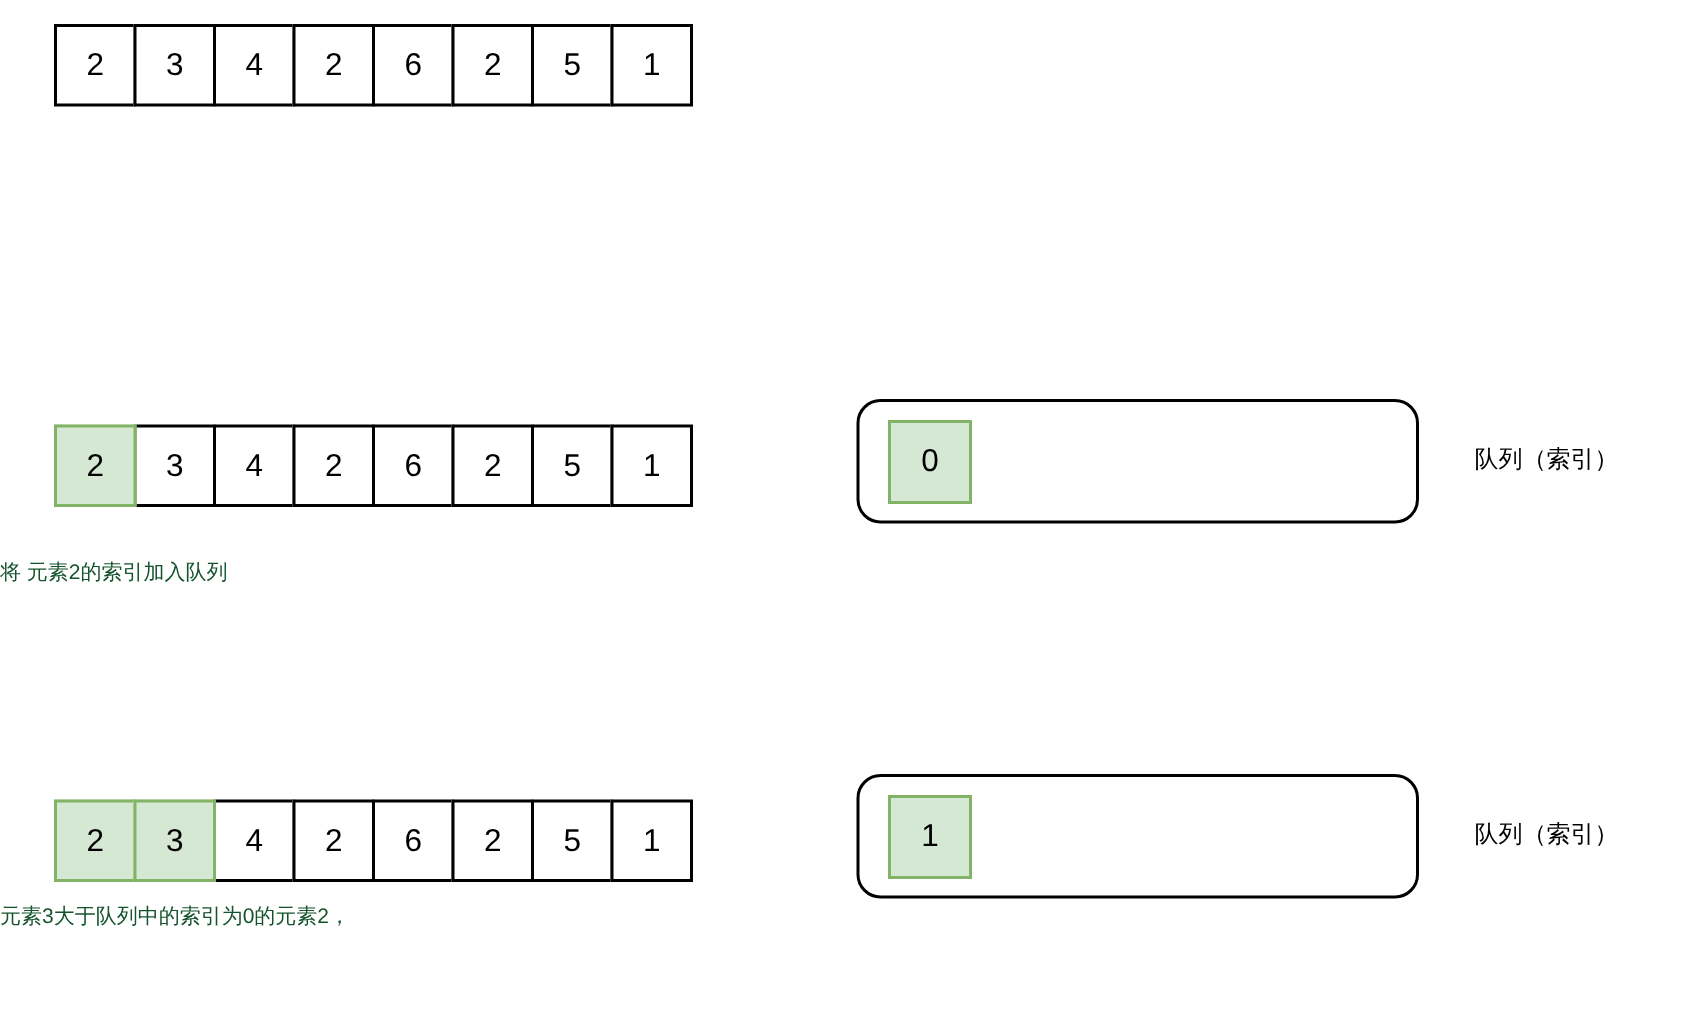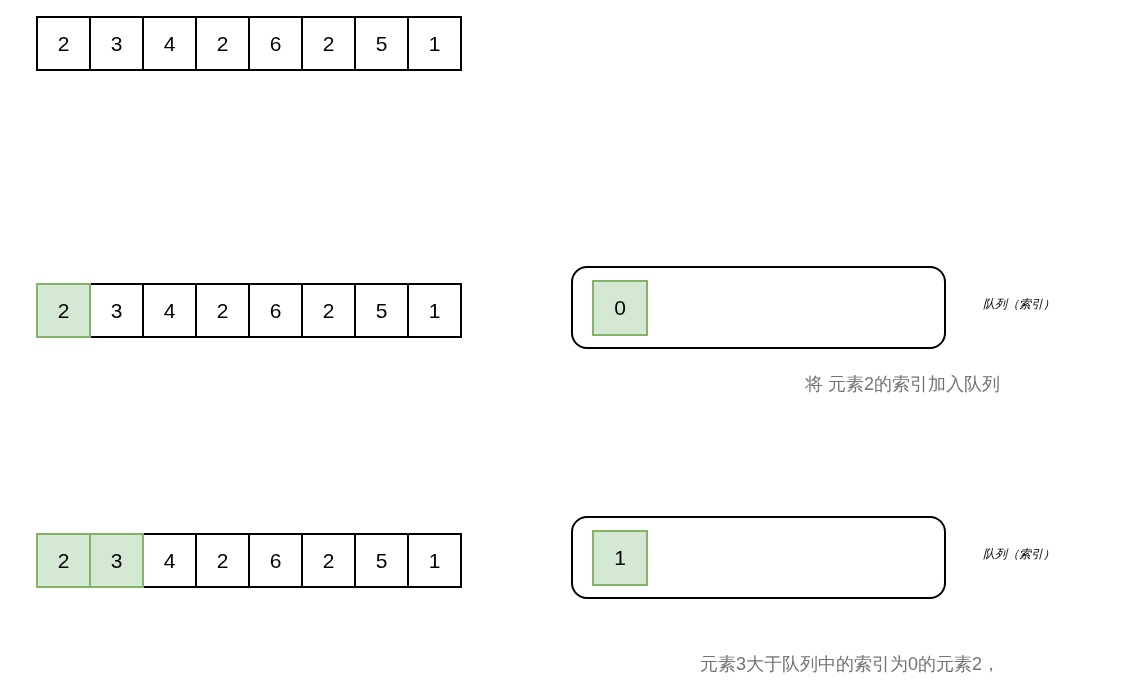--- a/index.html
+++ b/index.html
@@ -65,33 +65,32 @@
     justify-content: center;
     font-size: 21px;
     line-height: 1;
     color: #000000;
     margin-left: 19px;
   }
 
   
   .side-label {
     position: absolute;
-    font-size: 12px;
+    font-size: 16px;
     line-height: 1.35;
     white-space: nowrap;
     color: #000000;
-    font-style: italic;
   }
   .caption {
     position: absolute;
-    font-size: 18px;
+    font-size: 14px;
     line-height: 1.45;
-    text-align: right;
+    text-align: left;
     white-space: nowrap;
-    color: #737373;
+    color: #14532d;
   }
   .caption .line { display: block; }
 </style>
 </head>
 <body>
 
 <div class="array" style="left:36px; top:16px;">
   <div class="cell">2</div>
   <div class="cell">3</div>
   <div class="cell">4</div>
@@ -133,15 +132,15 @@
   <div class="cell">5</div>
   <div class="cell">1</div>
 </div>
 
 <div class="queue" style="left:571px; top:516px; width:375px; height:83px;">
   <div class="queue-cell">1</div>
 </div>
 
 <div class="side-label" style="left:983px; top:546px;">队列（索引）</div>
 
-<div class="caption" style="left:0px; top:651px; width:1000px;">
+<div class="caption" style="left:0px; top:600px; width:1000px;">
   <span class="line">元素3大于队列中的索引为0的元素2，</span>
 </div>
 
 </body></html>

